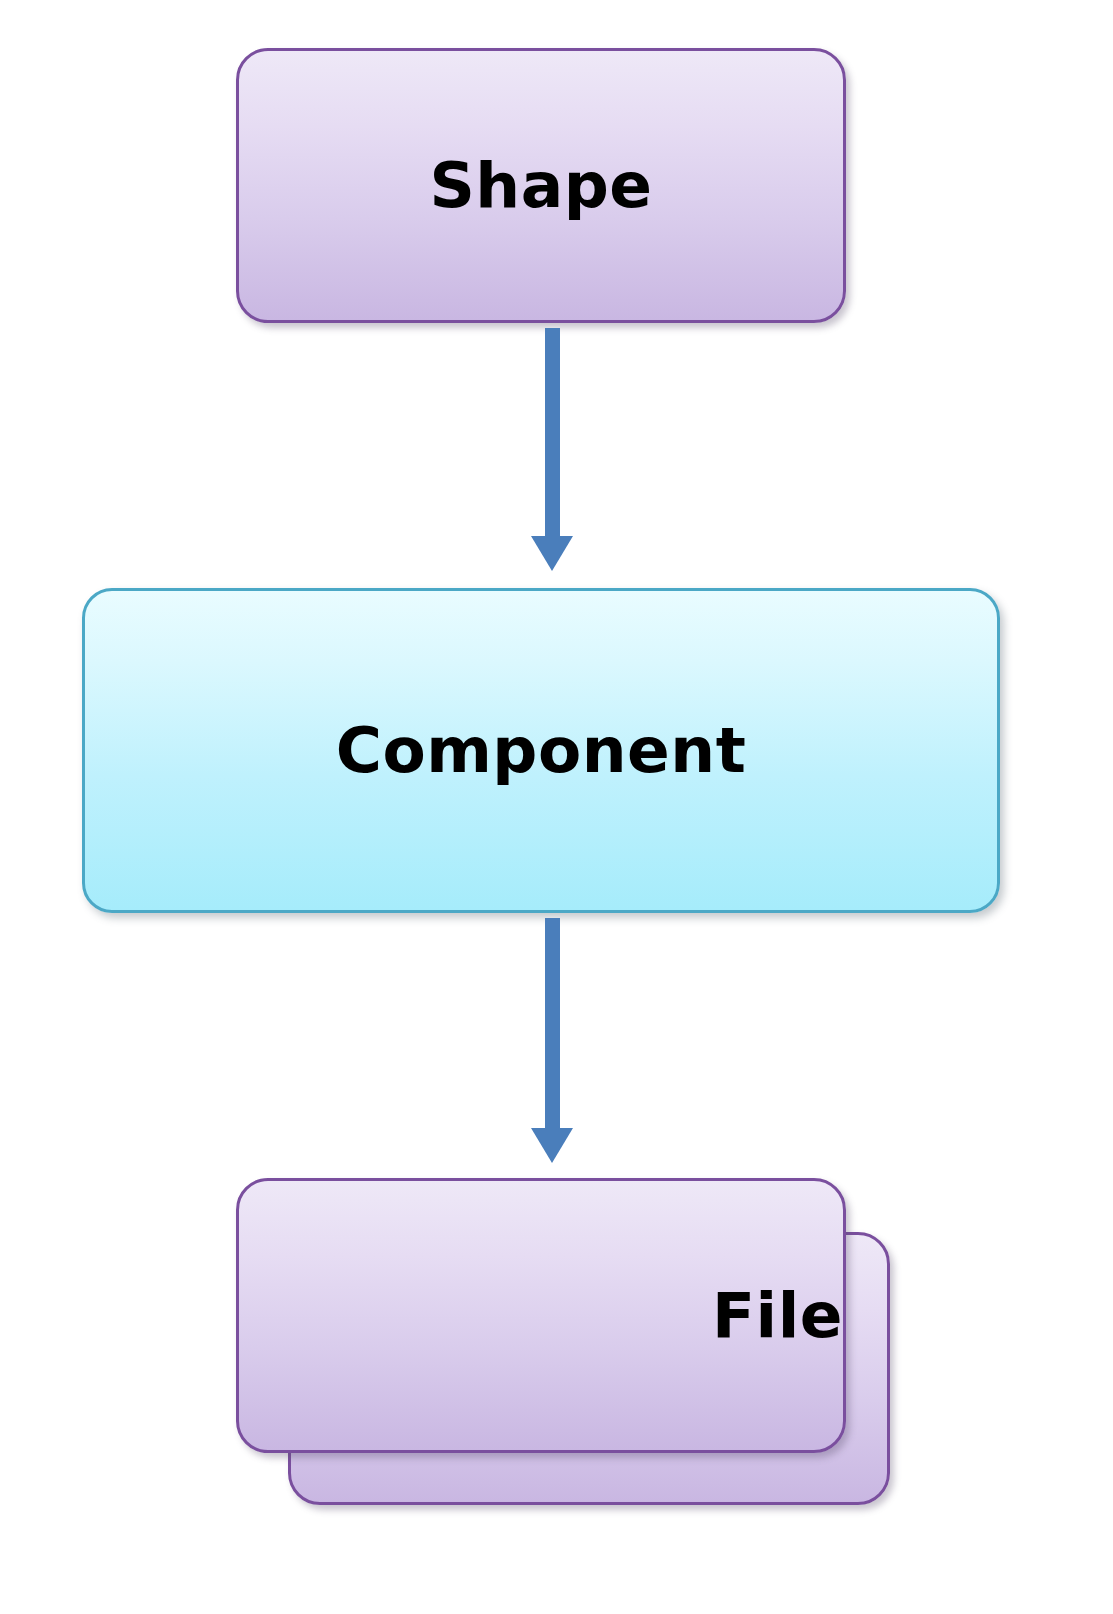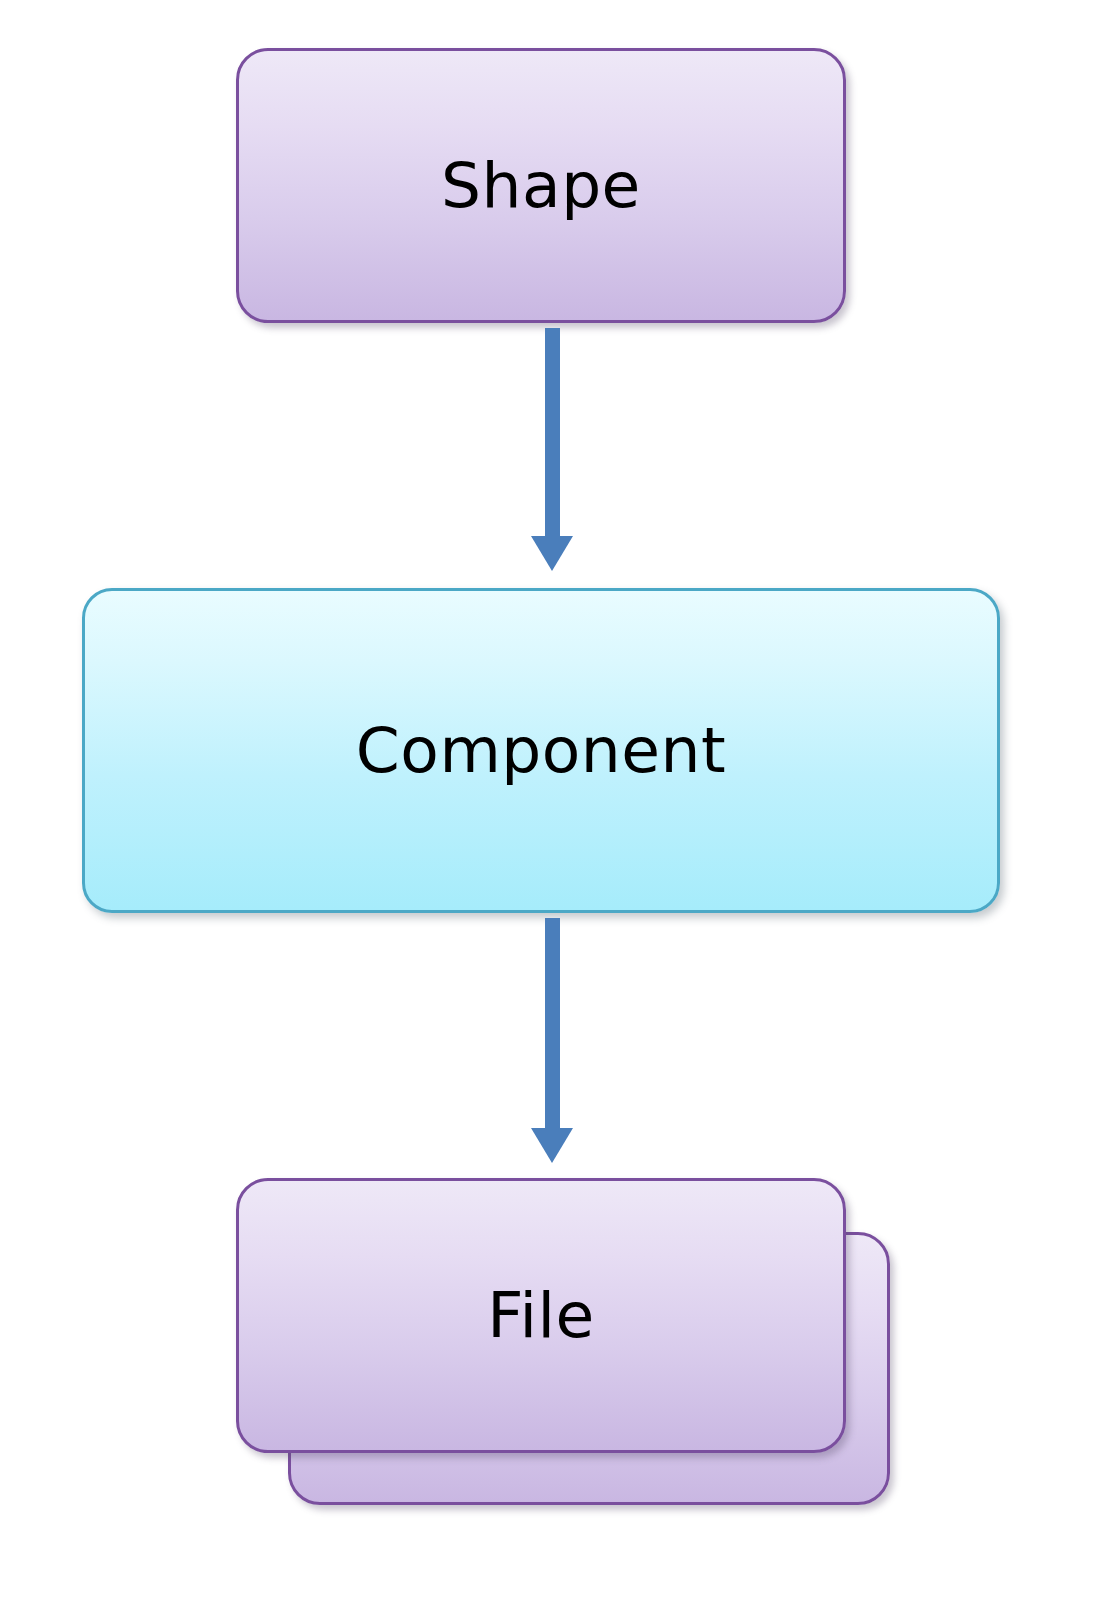--- a/index.html
+++ b/index.html
@@ -21,21 +21,21 @@
   
   .node {
     position: absolute;
     box-sizing: border-box;
     display: flex;
     align-items: center;
     justify-content: center;
   }
   .node-label {
     font-family: "DejaVu Sans", "Liberation Sans", sans-serif;
-    font-weight: 400;
+    font-weight: 700;
     color: #000000;
     letter-spacing: 0.5px;
     line-height: 1;
     white-space: nowrap;
   }
 
   
   .purple-box {
     border: 3px solid #7A4F9E;
     border-radius: 32px;
@@ -70,21 +70,21 @@
     left: 236px;
     top: 1178px;
     width: 654px;
     height: 327px;
   }
   .file-card {
     position: absolute;
     box-sizing: border-box;
     display: flex;
     align-items: center;
-    justify-content: center;
+    justify-content: flex-end;
   }
   #file-card-back {
     left: 52px;
     top: 54px;
     width: 602px;
     height: 273px;
     z-index: 1;
   }
   #file-card-front {
     left: 0px;

